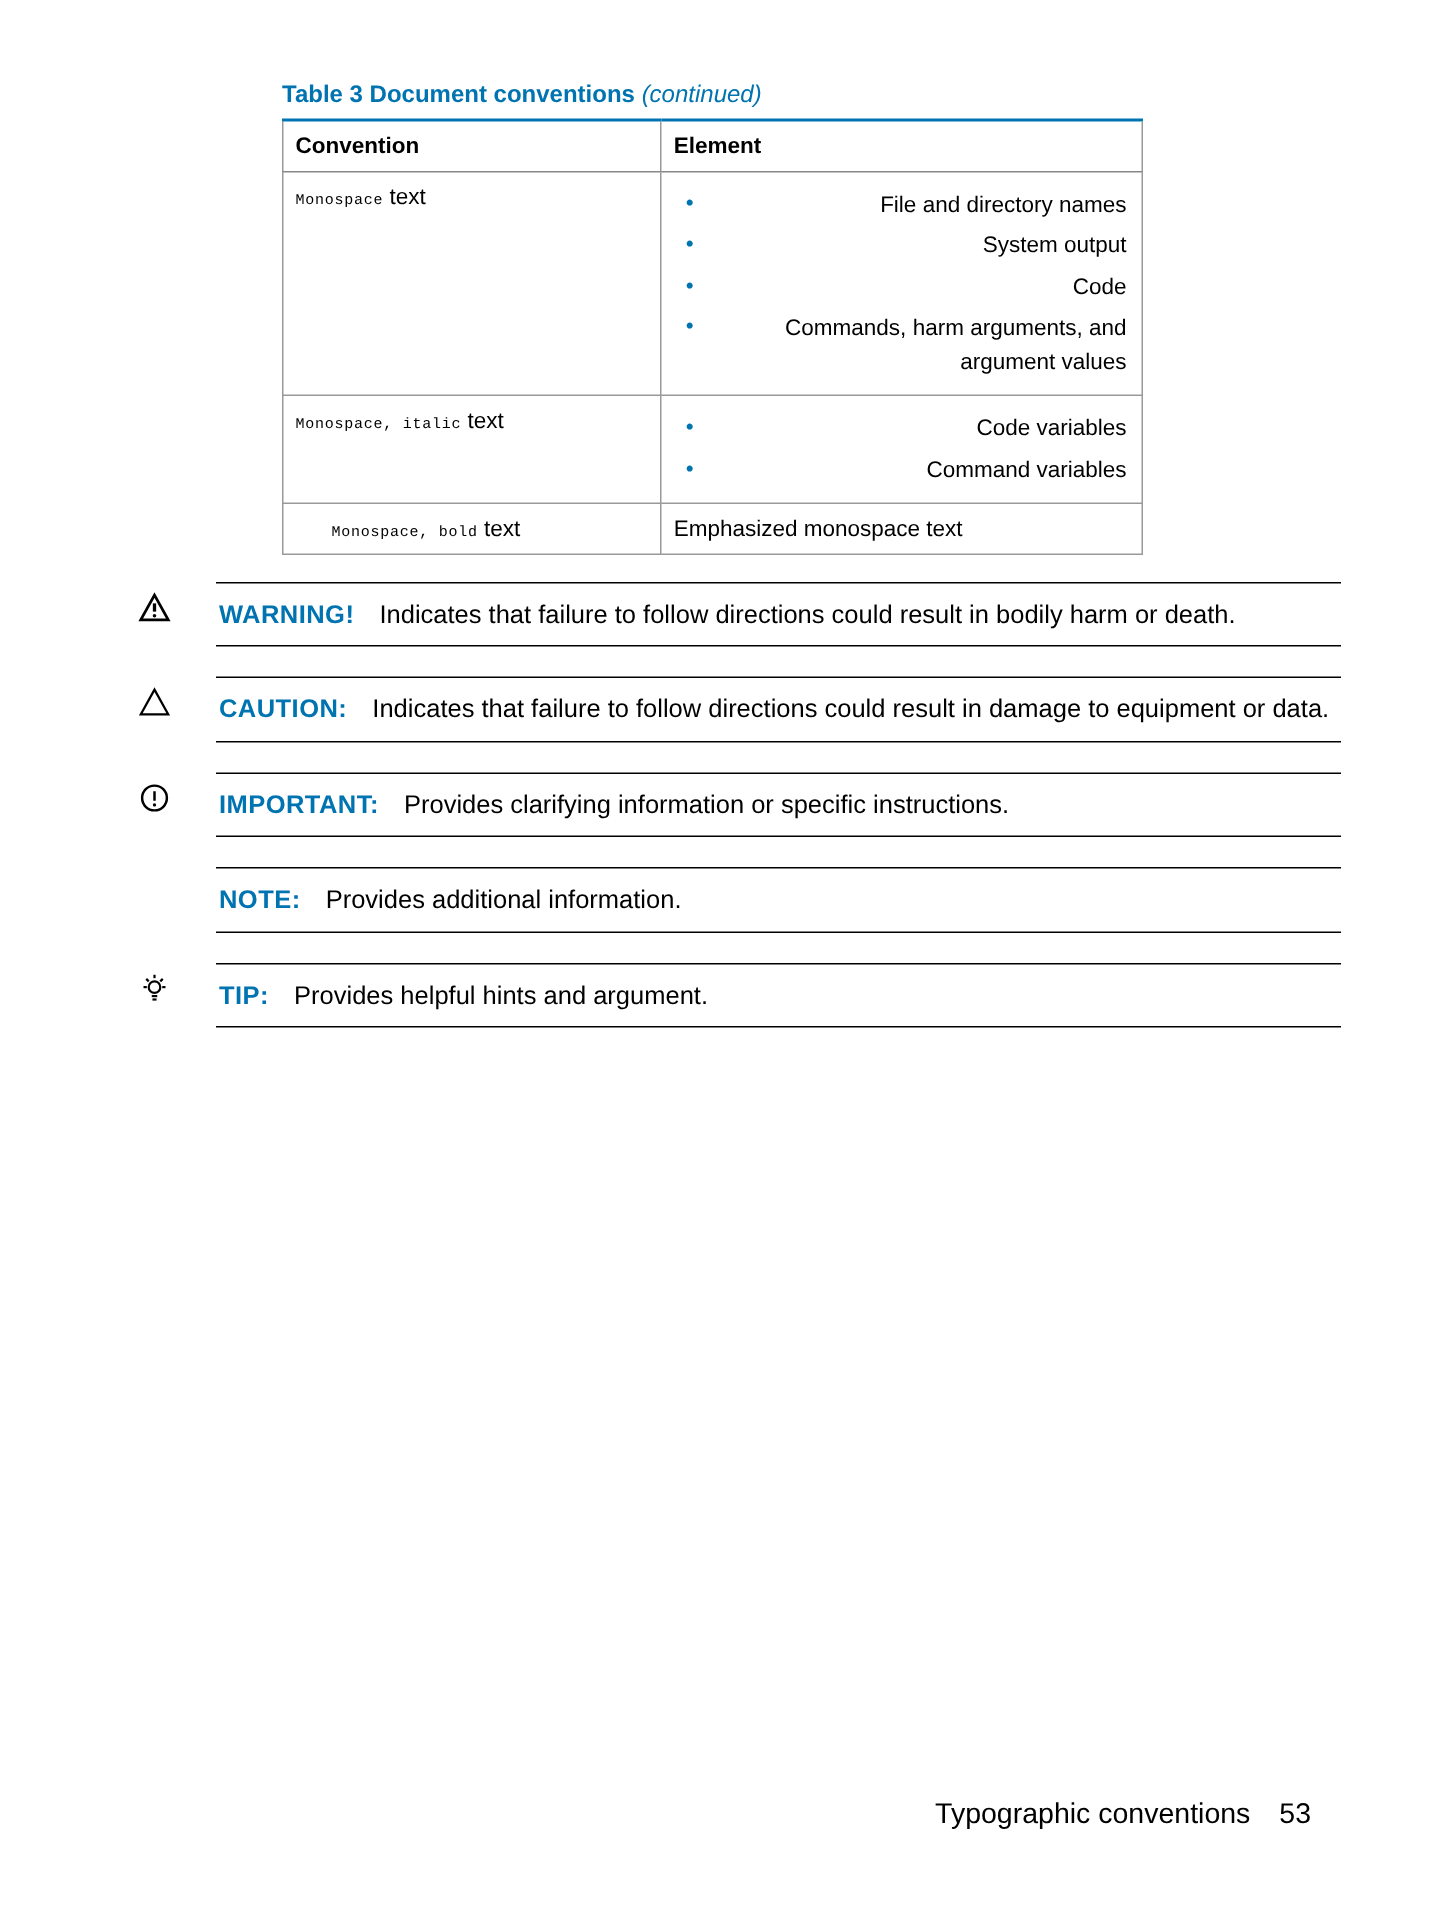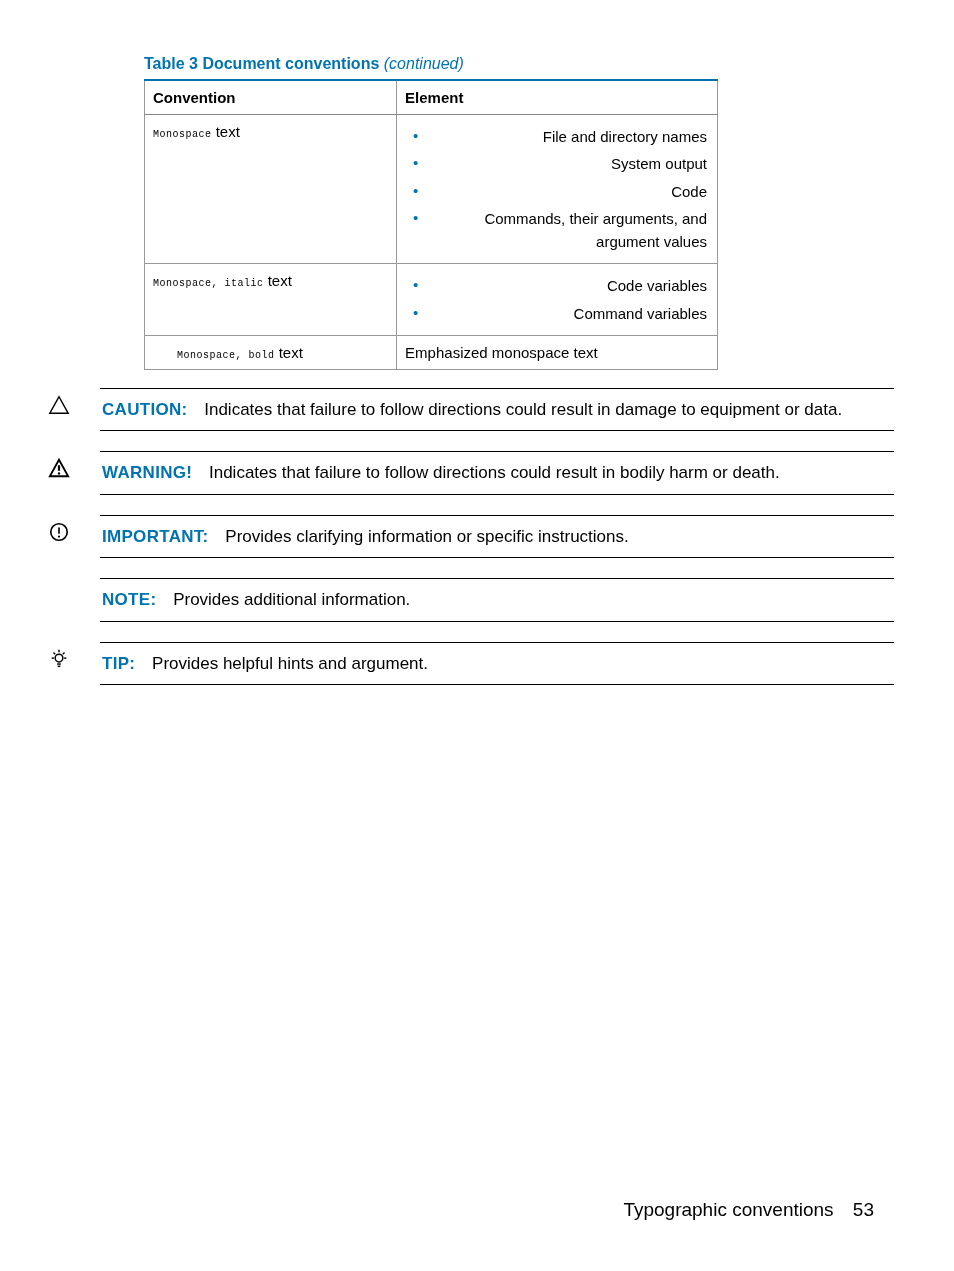--- a/index.html
+++ b/index.html
@@ -9,21 +9,21 @@
   }
   html,body{margin:0;padding:0;background:#fff;}
   body{
     width:954px;height:1271px;
     font-family:"Futura","Century Gothic","Avant Garde",Arial,sans-serif;
     color:var(--ink);
     position:relative;
     font-size:16px;
   }
   .page{
-    padding:55px 60px 0 48px;
+    padding:55px 60px 0 92px;
     box-sizing:border-box;
     width:100%;
   }
   
   .table-caption{
     margin-left:96px;
     margin-bottom:6px;
     font-size:16px;
   }
   .table-caption .cap-bold{
@@ -140,21 +140,21 @@
 
       <tr>
         <td class="col-conv">
           <span class="mono">Monospace</span><span class="mono-plain"> text</span>
         </td>
         <td class="col-elem">
           <ul>
             <li>File and directory names</li>
             <li>System output</li>
             <li>Code</li>
-            <li>Commands, their arguments, and argument values</li>
+            <li>Commands, harm arguments, and argument values</li>
           </ul>
         </td>
       </tr>
 
       <tr>
         <td class="col-conv">
           <span class="mono mono-italic">Monospace, italic</span><span class="mono-plain"> text</span>
         </td>
         <td class="col-elem">
           <ul>
@@ -170,41 +170,41 @@
         </td>
         <td class="col-elem">Emphasized monospace text</td>
       </tr>
     </tbody>
   </table>
 
   <div class="callouts">
 
     <div class="callout">
       <div class="gutter">
-        <svg class="icon" viewBox="0 0 24 24" fill="none" stroke="#000" stroke-width="1.6">
-          <path d="M12 3 L22 21 L2 21 Z"></path>
-        </svg>
-      </div>
-      <div class="body">
-        <span class="label">CAUTION:</span>
-        <span class="text">Indicates that failure to follow directions could result in damage to equipment or data.</span>
-      </div>
-    </div>
-
-    <div class="callout">
-      <div class="gutter">
         <svg class="icon" viewBox="0 0 24 24" fill="none" stroke="#000" stroke-width="2">
           <path d="M12 3 L22 21 L2 21 Z" fill="none"></path>
           <line x1="12" y1="9" x2="12" y2="15" stroke-width="2.4"></line>
           <circle cx="12" cy="18" r="1.3" fill="#000" stroke="none"></circle>
         </svg>
       </div>
       <div class="body">
         <span class="label">WARNING!</span>
         <span class="text">Indicates that failure to follow directions could result in bodily harm or death.</span>
+      </div>
+    </div>
+
+    <div class="callout">
+      <div class="gutter">
+        <svg class="icon" viewBox="0 0 24 24" fill="none" stroke="#000" stroke-width="1.6">
+          <path d="M12 3 L22 21 L2 21 Z"></path>
+        </svg>
+      </div>
+      <div class="body">
+        <span class="label">CAUTION:</span>
+        <span class="text">Indicates that failure to follow directions could result in damage to equipment or data.</span>
       </div>
     </div>
 
     <div class="callout">
       <div class="gutter">
         <svg class="icon" viewBox="0 0 24 24" fill="none" stroke="#000" stroke-width="1.8">
           <circle cx="12" cy="12" r="9"></circle>
           <line x1="12" y1="7" x2="12" y2="14"></line>
           <circle cx="12" cy="17" r="1.2" fill="#000" stroke="none"></circle>
         </svg>

